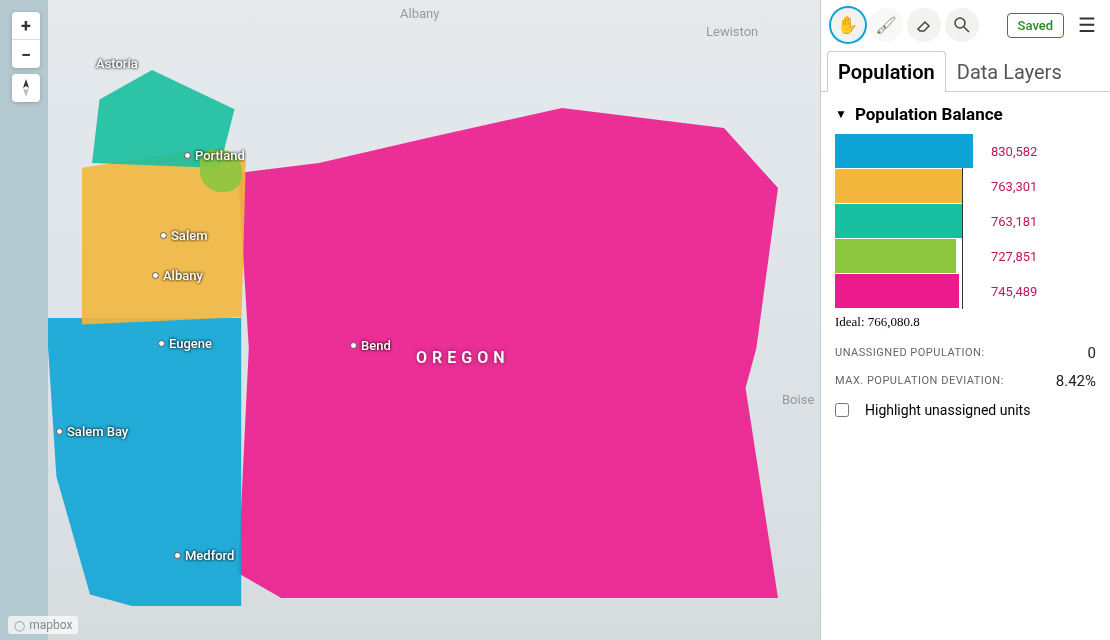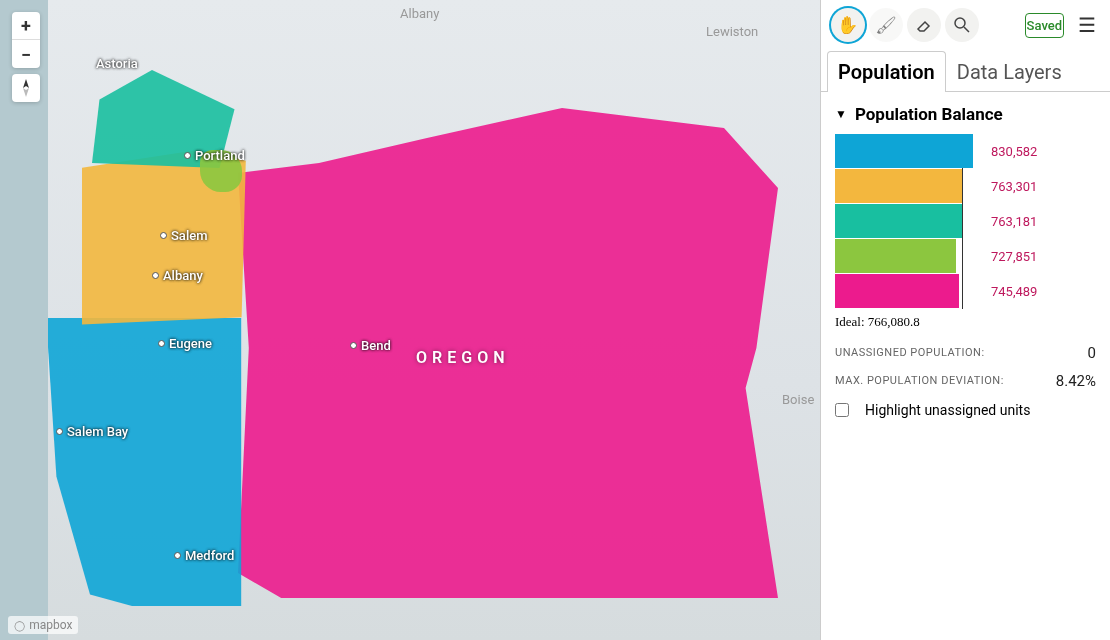--- a/index.html
+++ b/index.html
@@ -74,21 +74,21 @@
 .tool-btn {
   width: 34px; height: 34px; border-radius: 50%;
   display: flex; align-items: center; justify-content: center;
   background: #f2f2f0; cursor: pointer; font-size: 17px;
 }
 .tool-btn.active { box-shadow: 0 0 0 2px #0ea5d6; }
 .tool-btn.disabled { opacity: 0.5; }
 .toolbar-spacer { flex: 1; }
 .saved-badge {
   border: 1.5px solid #2a8a2a; color: #2a8a2a; font-size: 13px;
-  padding: 4px 1px; border-radius: 4px; font-weight: 500;
+  padding: 4px 10px; border-radius: 4px; font-weight: 500;
 }
 .menu-btn {
   font-size: 20px; color: #333; cursor: pointer; padding: 4px;
   margin-left: 6px;
 }
 .tabs {
   display: flex; border-bottom: 1px solid #ccc; padding: 0 6px;
 }
 .tab {
   padding: 8px 10px; font-size: 20px; cursor: pointer; color: #555;

